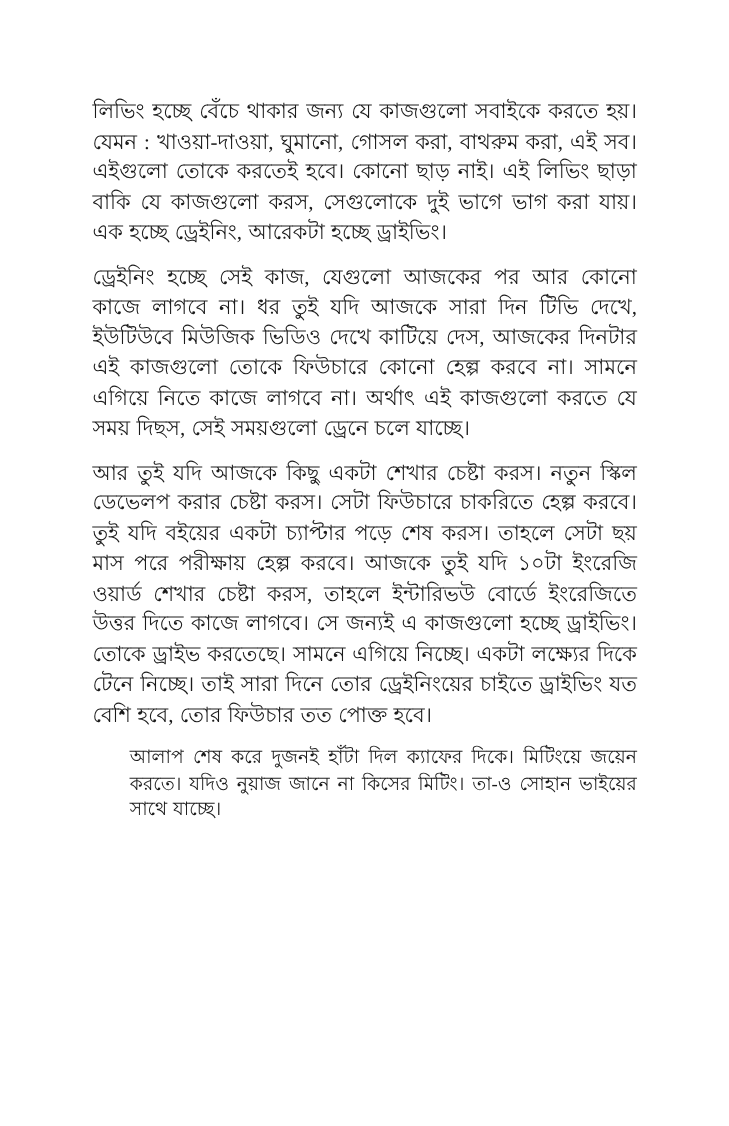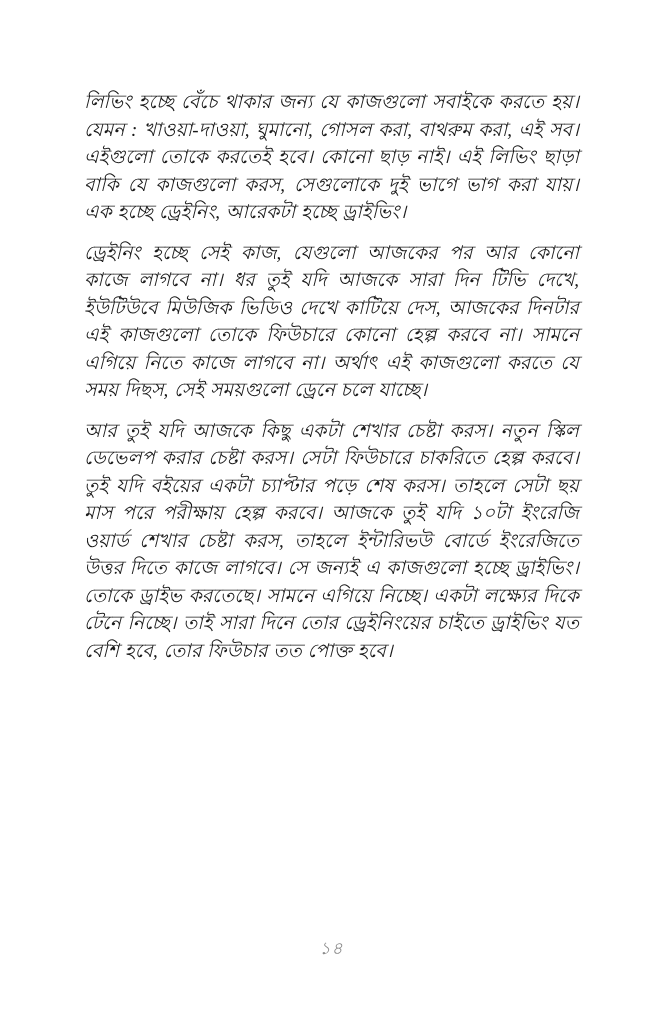--- a/index.html
+++ b/index.html
@@ -11,21 +11,20 @@
     height: 1024px;
     background: #ffffff;
     font-family: "Liberation Serif", "DejaVu Serif", serif;
     position: relative;
     overflow: hidden;
   }
   .page {
     position: absolute;
     inset: 0;
     background: #ffffff;
-    font-style: italic;
   }
   .text-block {
     position: absolute;
     left: 84px;
     top: 88px;
     width: 495px;
   }
   p.body-para {
     margin: 0 0 13px 0;
     font-size: 19px;
@@ -54,15 +53,15 @@
   }
 </style>
 </head>
 <body>
 
 <div class="page">
   <div class="text-block">
     <p class="body-para">লিভিং হচ্ছে বেঁচে থাকার জন্য যে কাজগুলো সবাইকে করতে হয়। যেমন : খাওয়া-দাওয়া, ঘুমানো, গোসল করা, বাথরুম করা, এই সব। এইগুলো তোকে করতেই হবে। কোনো ছাড় নাই। এই লিভিং ছাড়া বাকি যে কাজগুলো করস, সেগুলোকে দুই ভাগে ভাগ করা যায়। এক হচ্ছে ড্রেইনিং, আরেকটা হচ্ছে ড্রাইভিং।</p>
     <p class="body-para">ড্রেইনিং হচ্ছে সেই কাজ, যেগুলো আজকের পর আর কোনো কাজে লাগবে না। ধর তুই যদি আজকে সারা দিন টিভি দেখে, ইউটিউবে মিউজিক ভিডিও দেখে কাটিয়ে দেস, আজকের দিনটার এই কাজগুলো তোকে ফিউচারে কোনো হেল্প করবে না। সামনে এগিয়ে নিতে কাজে লাগবে না। অর্থাৎ এই কাজগুলো করতে যে সময় দিছস, সেই সময়গুলো ড্রেনে চলে যাচ্ছে।</p>
     <p class="body-para">আর তুই যদি আজকে কিছু একটা শেখার চেষ্টা করস। নতুন স্কিল ডেভেলপ করার চেষ্টা করস। সেটা ফিউচারে চাকরিতে হেল্প করবে। তুই যদি বইয়ের একটা চ্যাপ্টার পড়ে শেষ করস। তাহলে সেটা ছয় মাস পরে পরীক্ষায় হেল্প করবে। আজকে তুই যদি ১০টা ইংরেজি ওয়ার্ড শেখার চেষ্টা করস, তাহলে ইন্টারিভউ বোর্ডে ইংরেজিতে উত্তর দিতে কাজে লাগবে। সে জন্যই এ কাজগুলো হচ্ছে ড্রাইভিং। তোকে ড্রাইভ করতেছে। সামনে এগিয়ে নিচ্ছে। একটা লক্ষ্যের দিকে টেনে নিচ্ছে। তাই সারা দিনে তোর ড্রেইনিংয়ের চাইতে ড্রাইভিং যত বেশি হবে, তোর ফিউচার তত পোক্ত হবে।</p>
+    <p class="excerpt-para">আলাপ শেষ করে দুজনই হাঁটা দিল ক্যাফের দিকে। মিটিংয়ে জয়েন করতে। যদিও নুয়াজ জানে না কিসের মিটিং। তা-ও সোহান ভাইয়ের সাথে যাচ্ছে।</p>
   </div>
-  <div class="page-number">১৪</div>
 </div>
 
 </body></html>

